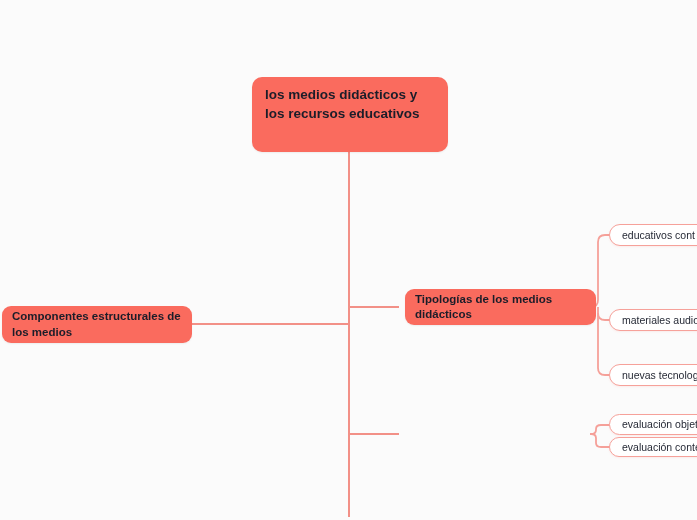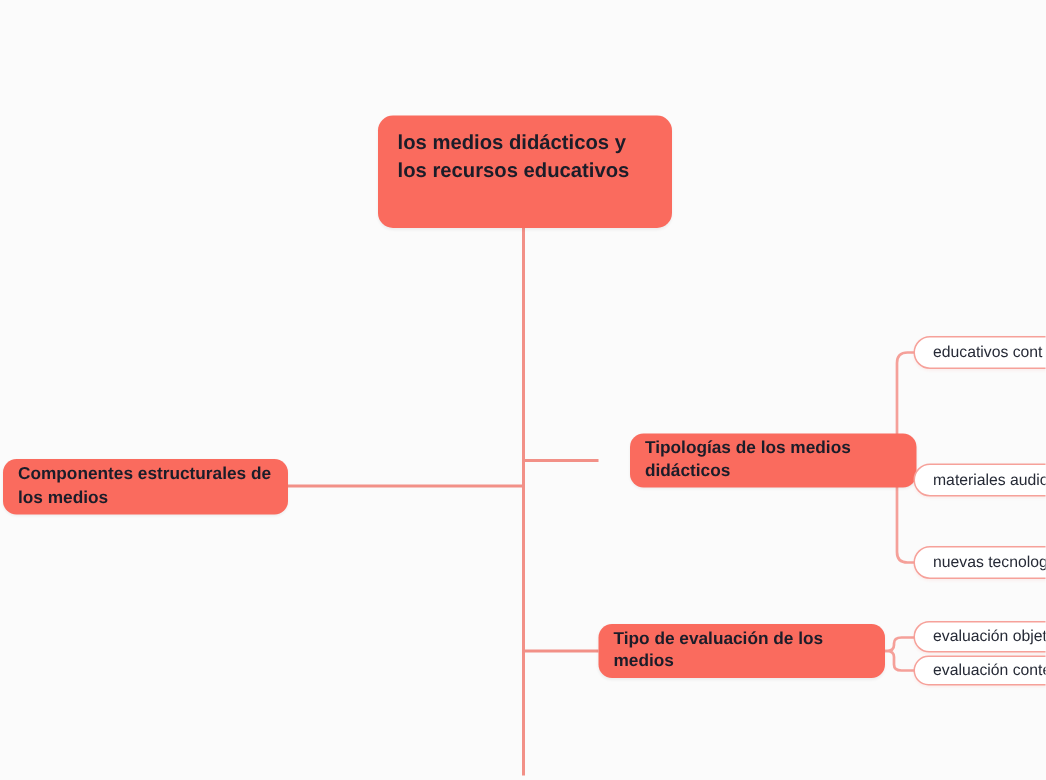--- a/index.html
+++ b/index.html
@@ -40,21 +40,21 @@
     padding:8px 13px;
     align-items:flex-start;
   }
   .node-root .label{max-width:160px;}
   .node-branch{
     height:37px;border-radius:9px;
     font-size:11.5px;line-height:1.32;
     padding:4px 10px;
   }
   .node-left{left:2px;top:306px;width:190px;}
-  .node-tipologias{left:420px;top:289px;width:191px;height:36px;}
+  .node-tipologias{left:405px;top:289px;width:191px;height:36px;}
   .node-evaluacion{left:399px;top:416px;width:191px;height:36px;}
   .leaf{
     position:absolute;z-index:2;
     background:var(--leaf-fill);
     border:1.5px solid var(--leaf-border);
     border-radius:12px;
     color:var(--leaf-text);
     font-size:10.5px;line-height:1;
     display:flex;align-items:center;
     padding:0 12px;
@@ -96,23 +96,20 @@
   </div>
 
   <div class="node node-root">
     <span class="label">los medios didácticos y los recursos educativos</span>
   </div>
 
   <div class="node node-branch node-tipologias">
     <span class="label">Tipologías de los medios didácticos</span>
   </div>
 
-  <div class="node node-branch node-evaluacion">
-    <span class="label">Tipo de evaluación de los medios</span>
-  </div>
 
   <div class="leaf leaf-1">
     <span class="label">educativos cont</span>
   </div>
 
   <div class="leaf leaf-2">
     <span class="label">materiales audiov</span>
   </div>
 
   <div class="leaf leaf-3">

